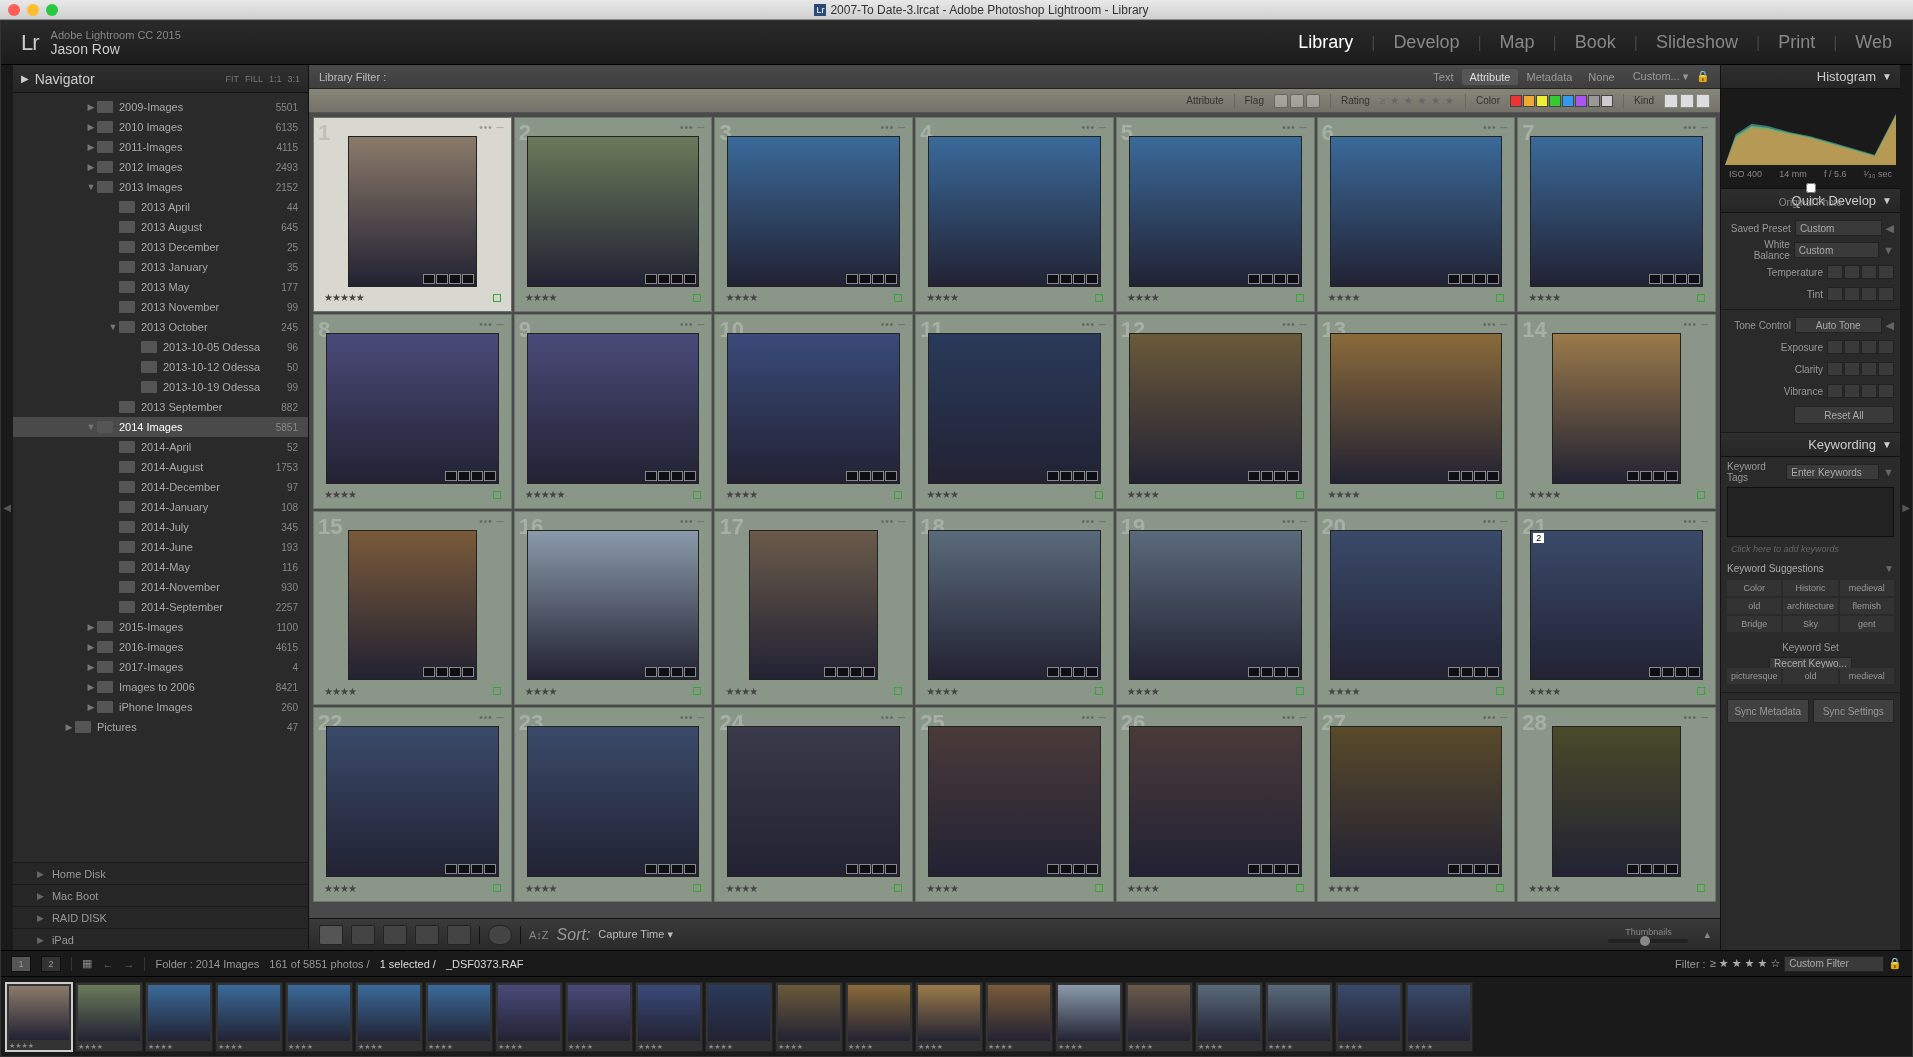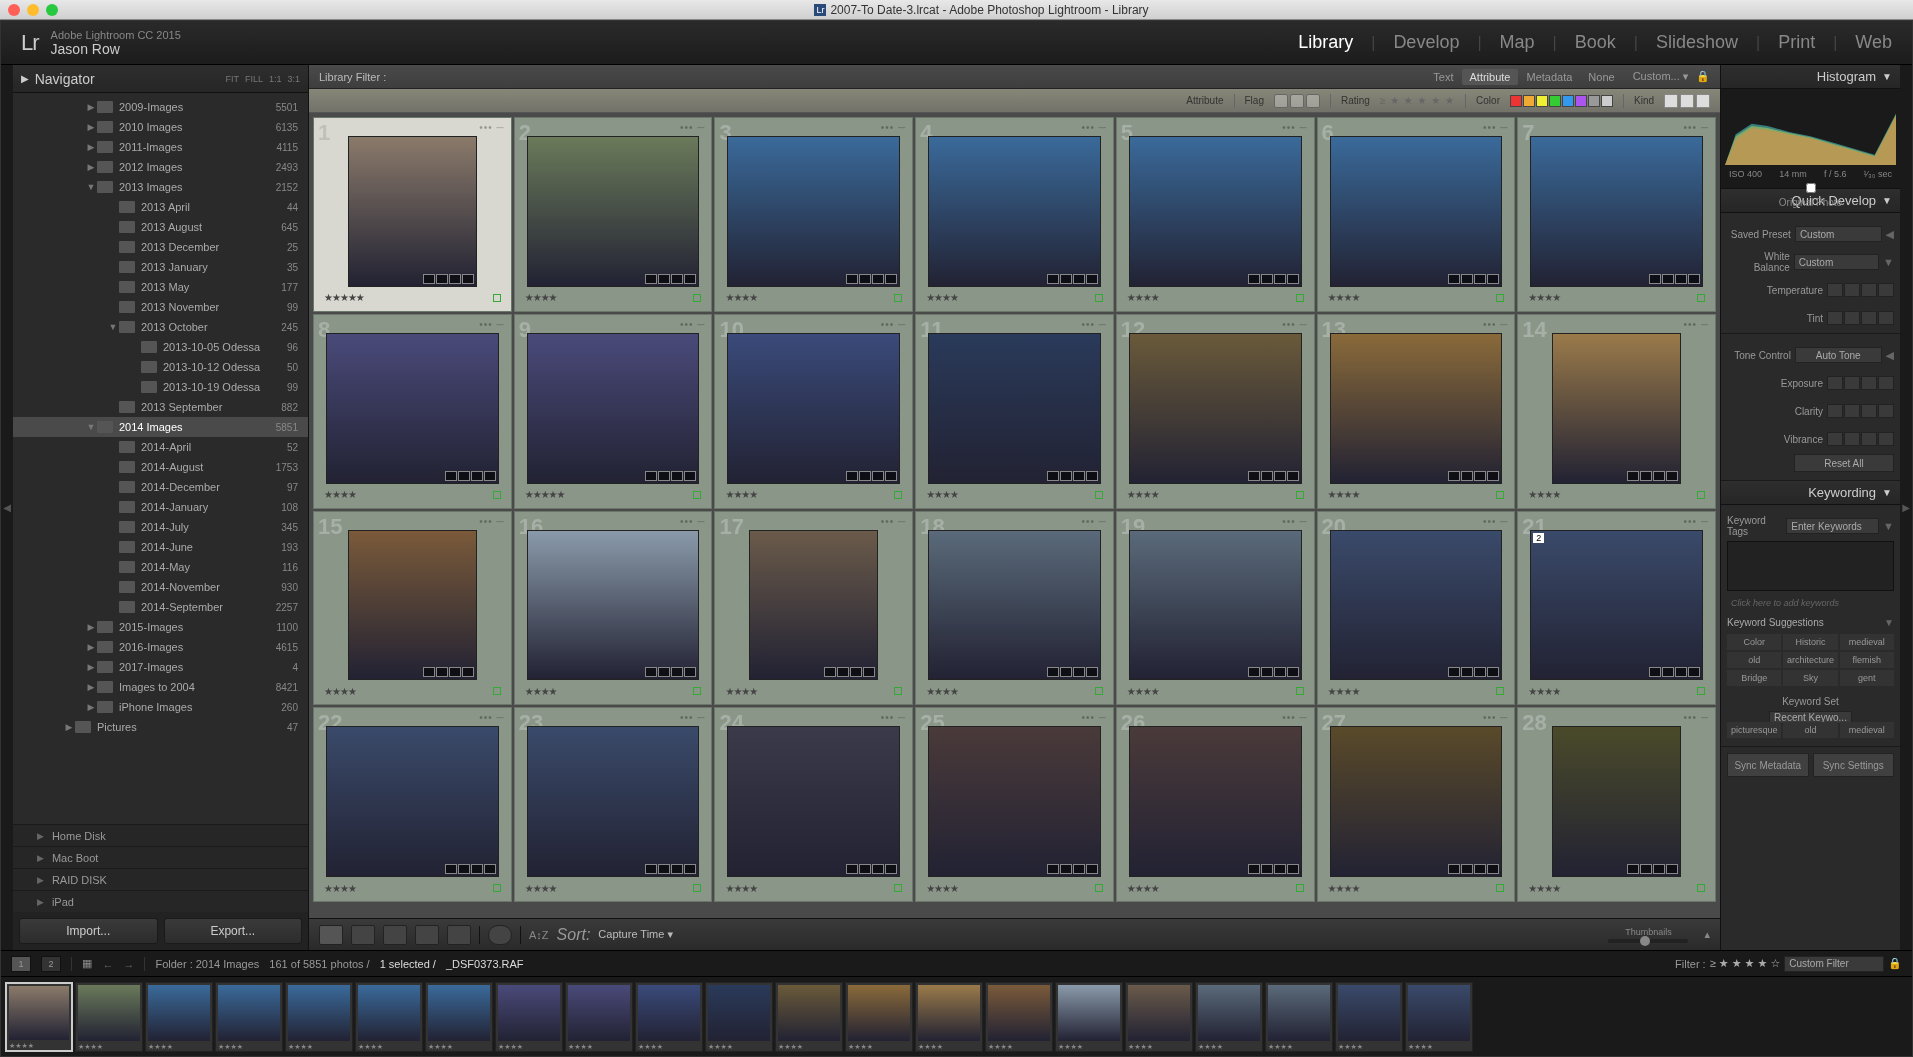--- a/index.html
+++ b/index.html
@@ -86,21 +86,21 @@
 
 .right-panel { width:180px; background:#2a2a2a; display:flex; flex-direction:column; border-left:1px solid #111; overflow:auto;}
 .rp-header{height:24px; background:linear-gradient(#2e2e2e,#262626); display:flex; align-items:center; justify-content:flex-end; padding:0 8px; color:#ccc; font-size:13px; border-bottom:1px solid #111;}
 .rp-header .tri{margin-left:6px; font-size:10px;}
 .histogram{height:100px; background:#1a1a1a; border-bottom:1px solid #111; position:relative; padding:4px;}
 .histo-svg{width:100%; height:72px;}
 .histo-info{display:flex; justify-content:space-between; color:#888; font-size:9px; padding:2px 4px;}
 .orig-photo{display:flex; align-items:center; gap:4px; color:#888; font-size:10px; padding:2px 6px;flex-direction:column;}
 .orig-photo input{width:10px;height:10px;}
 .qd-section{border-bottom:1px solid #1a1a1a; padding:4px 6px;}
-.qd-row{display:flex; align-items:center; height:22px; gap:4px;margin-top:6px;}
+.qd-row{display:flex; align-items:center; height:22px; gap:4px;}
 .qd-label{color:#999; font-size:10px; flex:1; text-align:right;}
 .qd-select{flex:1.2; height:16px; background:#3a3a3a; border:1px solid #222; color:#aaa; font-size:10px; padding:0 4px; display:flex; align-items:center;}
 .qd-btns{display:flex; gap:1px;}
 .qd-btn{width:16px;height:14px;background:#3a3a3a;border:1px solid #222;}
 .qd-wide-btn{height:18px;background:#3a3a3a;border:1px solid #222;color:#aaa;font-size:10px;display:flex;align-items:center;justify-content:center;margin:4px 0;}
 .kw-area{height:50px; background:#222; border:1px solid #111; margin:4px 0; padding:4px; color:#666; font-size:10px;}
 .kw-sugg{display:grid; grid-template-columns:repeat(3,1fr); gap:2px; padding:4px 0;}
 .kw-tag{background:#333; color:#999; font-size:9px; text-align:center; padding:3px 2px;}
 .sync-btns{display:flex; gap:4px; padding:6px;}
 .sync-btn{flex:1; height:24px; background:#404040; border:1px solid #222; color:#999; font-size:10px; display:flex; align-items:center; justify-content:center;}
@@ -373,21 +373,21 @@
             <span class="tree-indent" style="width: 72px;"></span>
             <span class="tree-tri">▶</span>
             <span class="tree-icon"></span>
             <span>2017-Images</span>
             <span class="tree-count">4</span>
           </div>
           <div class="tree-row">
             <span class="tree-indent" style="width: 72px;"></span>
             <span class="tree-tri">▶</span>
             <span class="tree-icon"></span>
-            <span>Images to 2004</span>
+            <span>Images to 2006</span>
             <span class="tree-count">8421</span>
           </div>
           <div class="tree-row">
             <span class="tree-indent" style="width: 72px;"></span>
             <span class="tree-tri">▶</span>
             <span class="tree-icon"></span>
             <span>iPhone Images</span>
             <span class="tree-count">260</span>
           </div>
           <div class="tree-row">
@@ -409,24 +409,20 @@
           </div>
           <div class="volume-row">
             <span class="vol-tri">▶</span>
             <span>RAID DISK</span>
           </div>
           <div class="volume-row">
             <span class="vol-tri">▶</span>
             <span>iPad</span>
           </div>
         </div>
-      <div class="import-export">
-        <div class="ie-btn">Import...</div>
-        <div class="ie-btn">Export...</div>
-      </div>
     </div>
 
     <div class="center">
       <div class="filter-bar">
         <span class="label">Library Filter :</span>
         <div id="filter-tabs" style="display:flex;">
             <span class="filter-tab">Text</span>
             <span class="filter-tab active">Attribute</span>
             <span class="filter-tab">Metadata</span>
             <span class="filter-tab">None</span>

